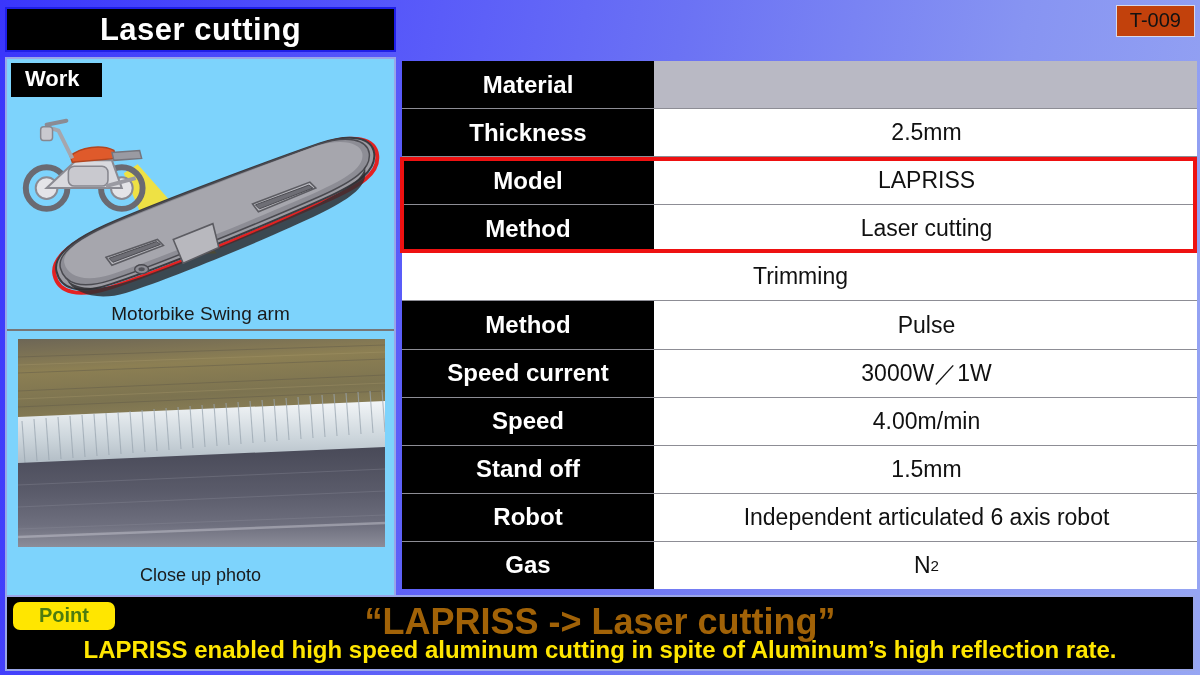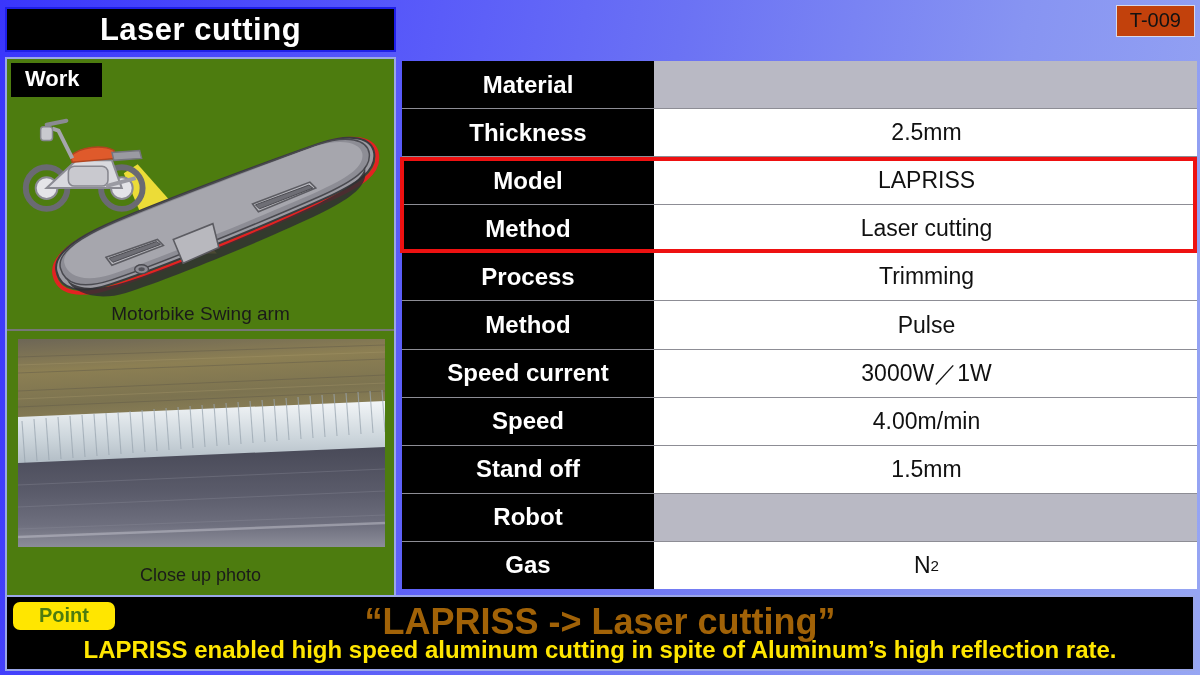--- a/index.html
+++ b/index.html
@@ -25,21 +25,21 @@
   .id-badge{
     position:absolute;right:5px;top:5px;
     background:#c2410c;border:1px solid #d8d8e8;
     padding:3px 13px 4px 13px;
     font-size:20px;color:#121212;
   }
 
   
   .left-col{
     position:absolute;left:5px;top:57px;width:391px;height:606px;
-    background:#4d7c0f;border:2px solid #9aa6e8;box-sizing:border-box;
+    background:#7dd3fc;border:2px solid #9aa6e8;box-sizing:border-box;
   }
   .work-panel{
     position:absolute;left:0;top:0;width:100%;height:272px;
     border-bottom:2px solid #777;box-sizing:border-box;overflow:hidden;
   }
   .work-tag{
     position:absolute;left:4px;top:4px;background:#000;color:#fff;
     font-size:22px;font-weight:bold;padding:3px 22px 5px 14px;z-index:4;
   }
   .work-art{position:absolute;left:0;top:0;width:100%;height:100%;}
@@ -262,41 +262,41 @@
       </div>
       <div class="srow">
         <div class="slabel">Model</div>
         <div class="svalue">LAPRISS</div>
       </div>
       <div class="srow">
         <div class="slabel">Method</div>
         <div class="svalue">Laser cutting</div>
       </div>
       <div class="srow">
-        <div class="slabel">Process</div>
         <div class="svalue">Trimming</div>
       </div>
       <div class="srow">
         <div class="slabel">Method</div>
         <div class="svalue">Pulse</div>
       </div>
       <div class="srow">
         <div class="slabel">Speed current</div>
         <div class="svalue">3000W／1W</div>
       </div>
       <div class="srow">
         <div class="slabel">Speed</div>
         <div class="svalue">4.00m/min</div>
       </div>
       <div class="srow">
         <div class="slabel">Stand off</div>
         <div class="svalue">1.5mm</div>
       </div>
       <div class="srow">
         <div class="slabel">Robot</div>
+        <div class="svalue">Independent articulated 6 axis robot</div>
       </div>
       <div class="srow">
         <div class="slabel">Gas</div>
         <div class="svalue">
           <span>N</span>
           <sub>2</sub>
         </div>
       </div>
     </div>
   <div class="hl-box"></div>

